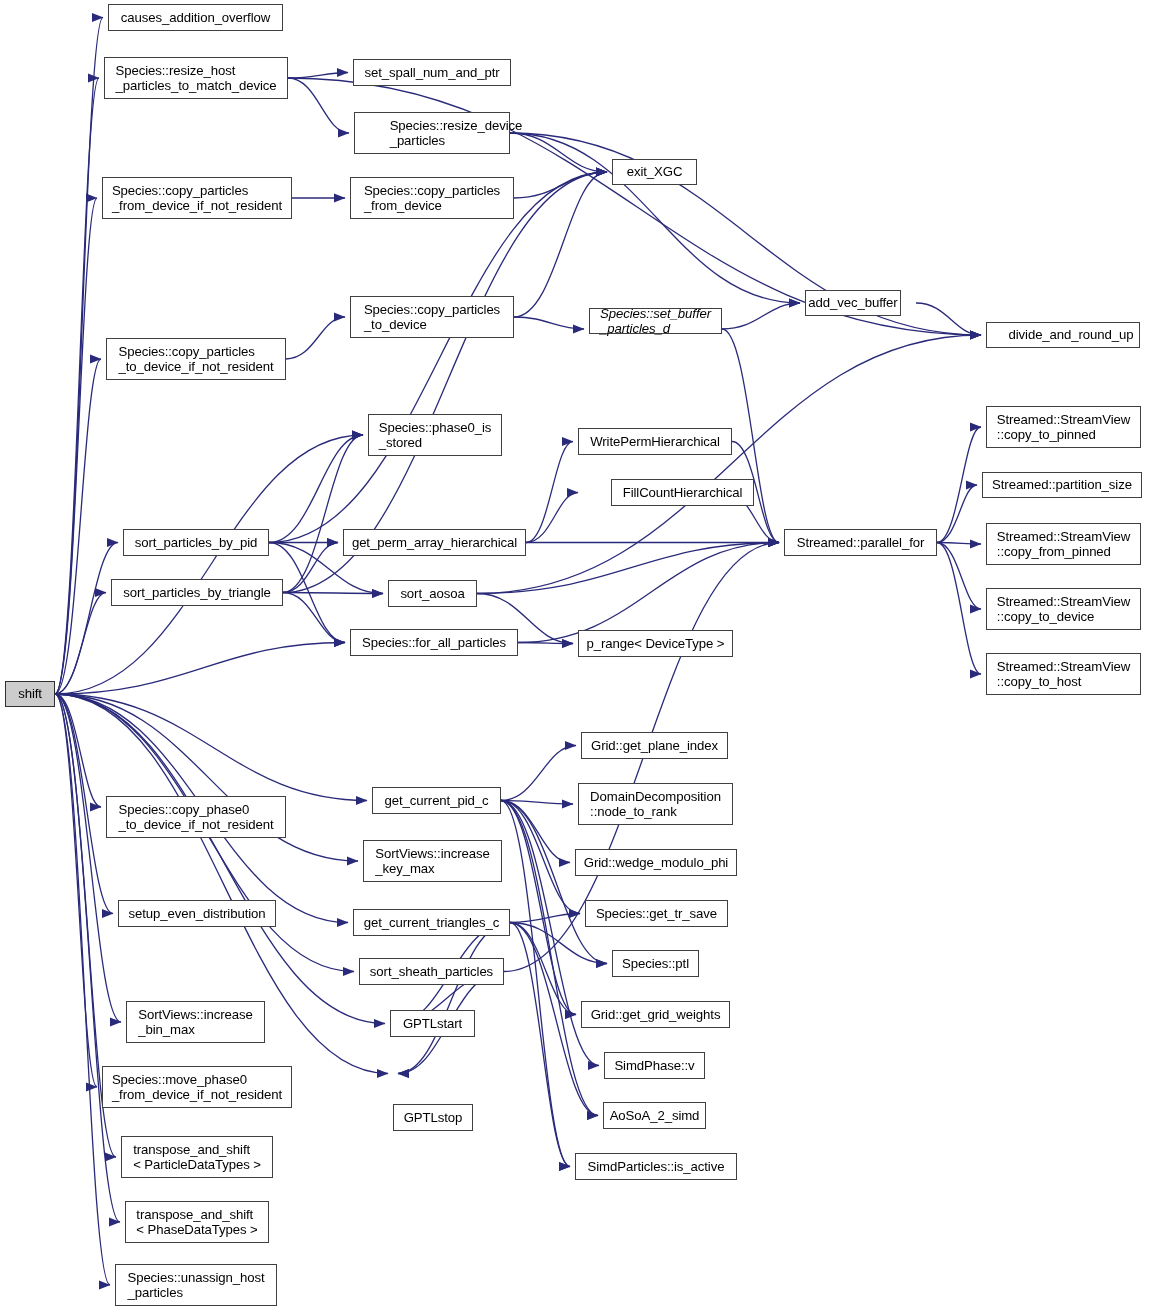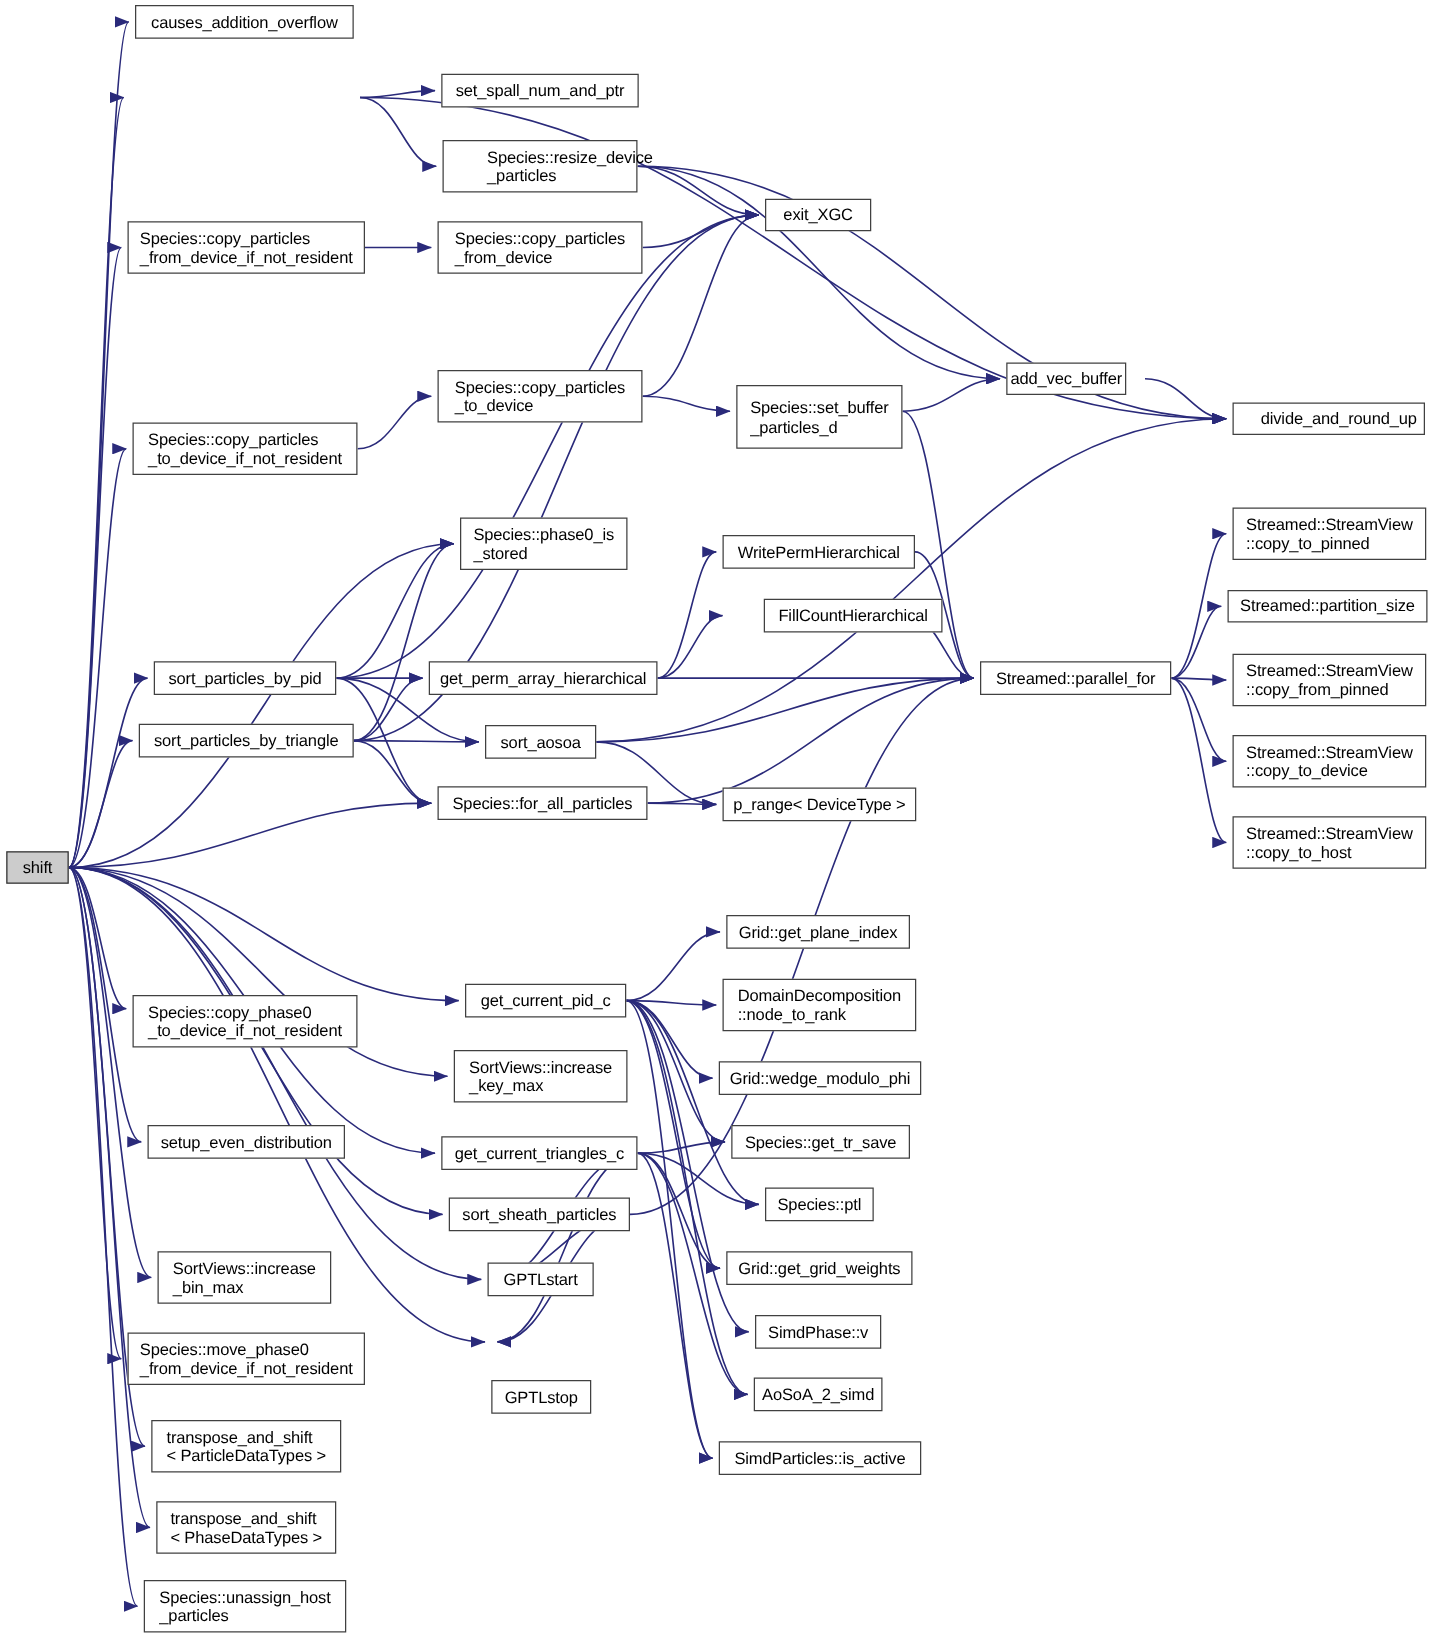--- a/index.html
+++ b/index.html
@@ -120,35 +120,37 @@
         <path d="M510,922.5 C539.25,922.5 545.75,1166.5 570,1166.5" marker-end="url(#ah)"></path>
         <path d="M510,922.5 C456,922.5 444,1023.5 395,1023.5" marker-end="url(#ah)"></path>
         <path d="M510,922.5 C457.35,922.5 445.65,1073.5 398,1073.5" marker-end="url(#ah)"></path>
         <path d="M504,971.5 C452.7,971.5 441.3,1023.5 395,1023.5" marker-end="url(#ah)"></path>
         <path d="M504,971.5 C454.05,971.5 442.95,1073.5 398,1073.5" marker-end="url(#ah)"></path>
         <path d="M504,971.5 C630,971.5 658,542.5 779,542.5" marker-end="url(#ah)"></path>
       </g>
   </svg>
 <div class="node root" style="left: 5px; top: 681px; width: 50px; height: 26px;">shift</div>
     <div class="node" style="left: 108px; top: 4px; width: 175px; height: 27px;">causes_addition_overflow</div>
+    <div class="node" style="left: 104px; top: 57px; width: 184px; height: 42px;">Species::resize_host
+_particles_to_match_device</div>
     <div class="node" style="left: 353px; top: 59px; width: 158px; height: 27px;">set_spall_num_and_ptr</div>
     <div class="node" style="left: 354px; top: 112px; width: 156px; height: 42px; padding-left: 48px;">Species::resize_device
 _particles</div>
     <div class="node" style="left: 102px; top: 177px; width: 190px; height: 42px;">Species::copy_particles
 _from_device_if_not_resident</div>
     <div class="node" style="left: 350px; top: 177px; width: 164px; height: 42px;">Species::copy_particles
 _from_device</div>
     <div class="node" style="left: 612px; top: 159px; width: 85px; height: 26px;">exit_XGC</div>
     <div class="node" style="left: 805px; top: 290px; width: 96px; height: 26px;">add_vec_buffer</div>
     <div class="node" style="left: 986px; top: 322px; width: 154px; height: 26px; padding-left: 16px;">divide_and_round_up</div>
     <div class="node" style="left: 350px; top: 296px; width: 164px; height: 42px;">Species::copy_particles
 _to_device</div>
     <div class="node" style="left: 106px; top: 338px; width: 180px; height: 42px;">Species::copy_particles
 _to_device_if_not_resident</div>
-    <div class="node" style="left: 589px; top: 308px; width: 133px; height: 51px;">Species::set_buffer
+    <div class="node" style="left: 589px; top: 308px; width: 133px; height: 26px; font-style: italic;">Species::set_buffer
 _particles_d</div>
     <div class="node" style="left: 368px; top: 414px; width: 134px; height: 42px;">Species::phase0_is
 _stored</div>
     <div class="node" style="left: 986px; top: 406px; width: 155px; height: 42px;">Streamed::StreamView
 ::copy_to_pinned</div>
     <div class="node" style="left: 578px; top: 428px; width: 154px; height: 27px;">WritePermHierarchical</div>
     <div class="node" style="left: 982px; top: 472px; width: 160px; height: 26px;">Streamed::partition_size</div>
     <div class="node" style="left: 611px; top: 479px; width: 143px; height: 27px;">FillCountHierarchical</div>
     <div class="node" style="left: 123px; top: 529px; width: 146px; height: 27px;">sort_particles_by_pid</div>
     <div class="node" style="left: 343px; top: 529px; width: 183px; height: 27px;">get_perm_array_hierarchical</div>

